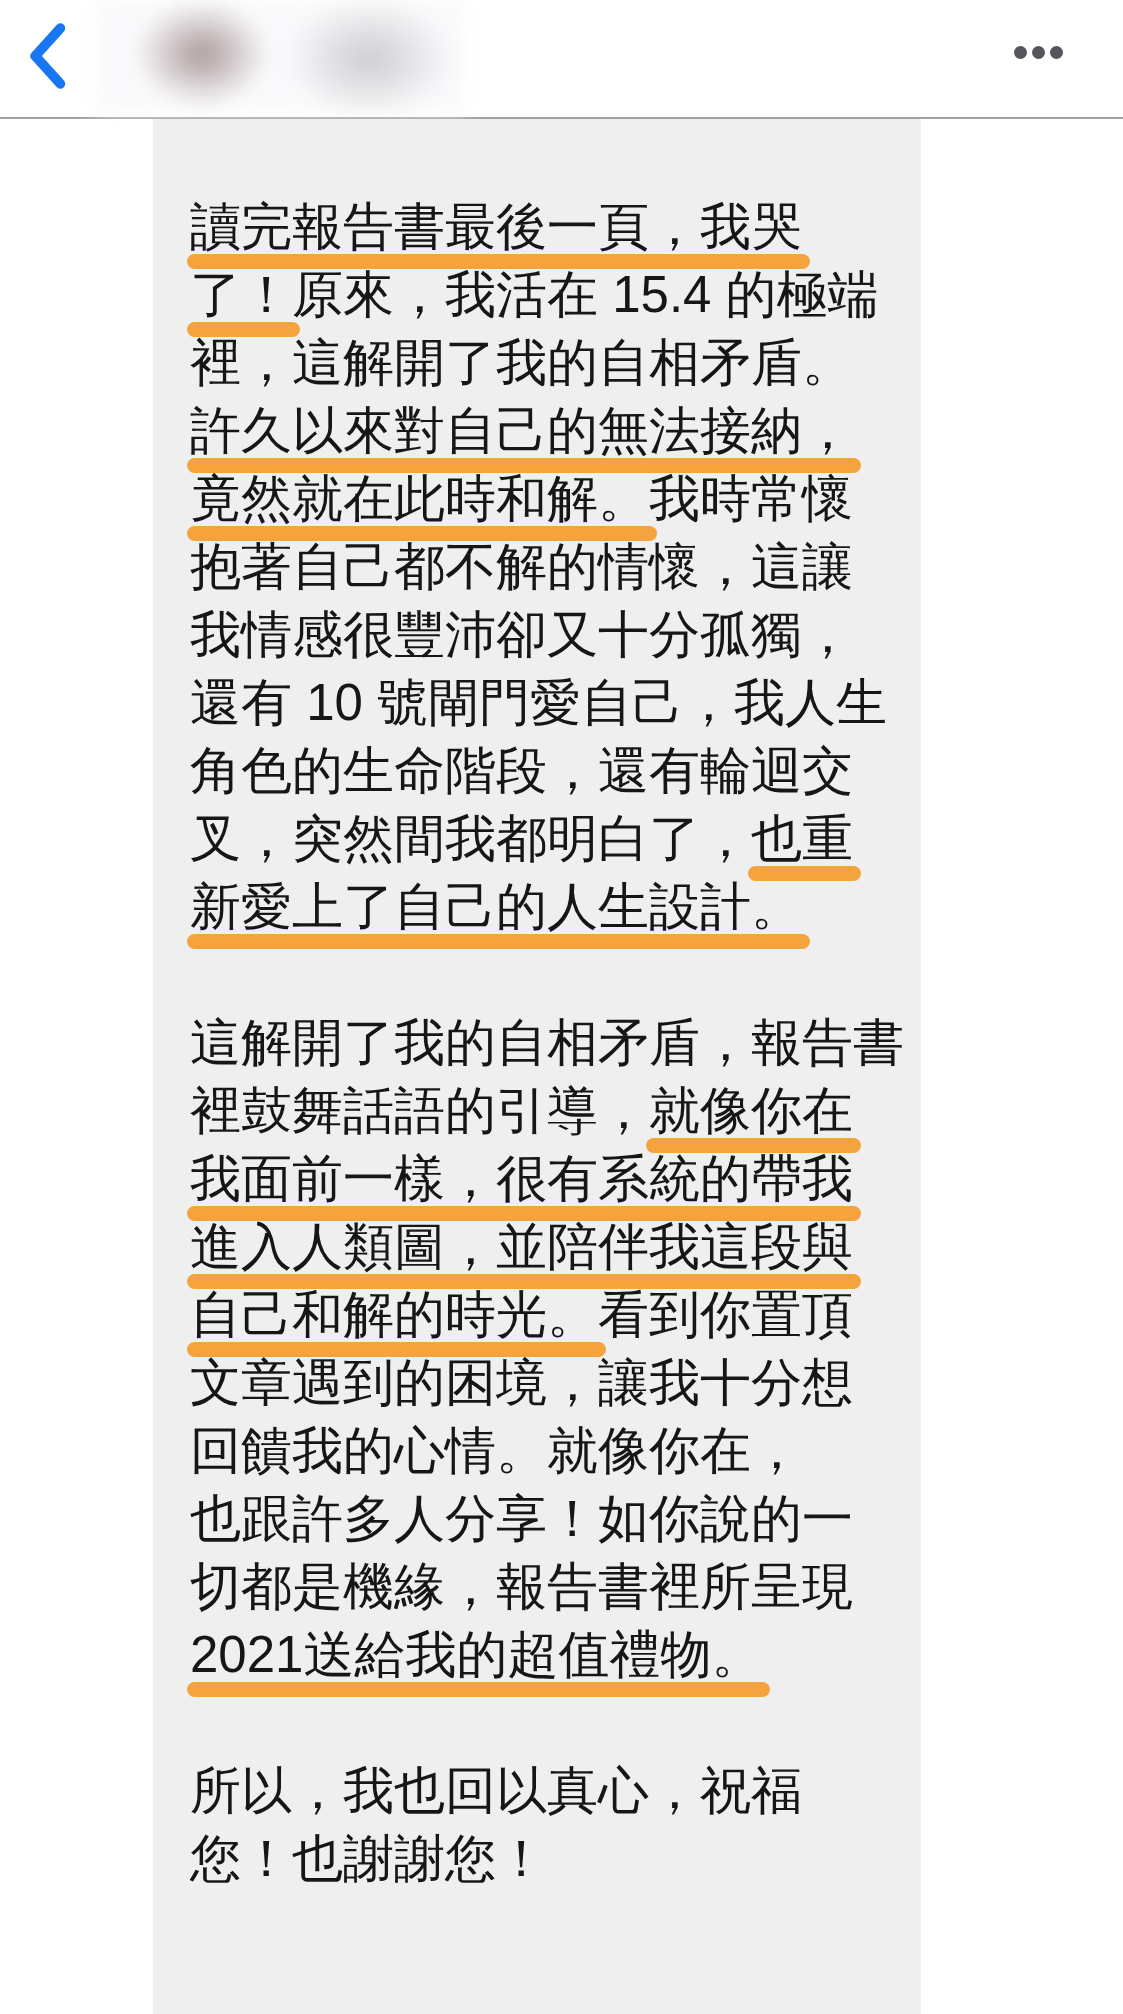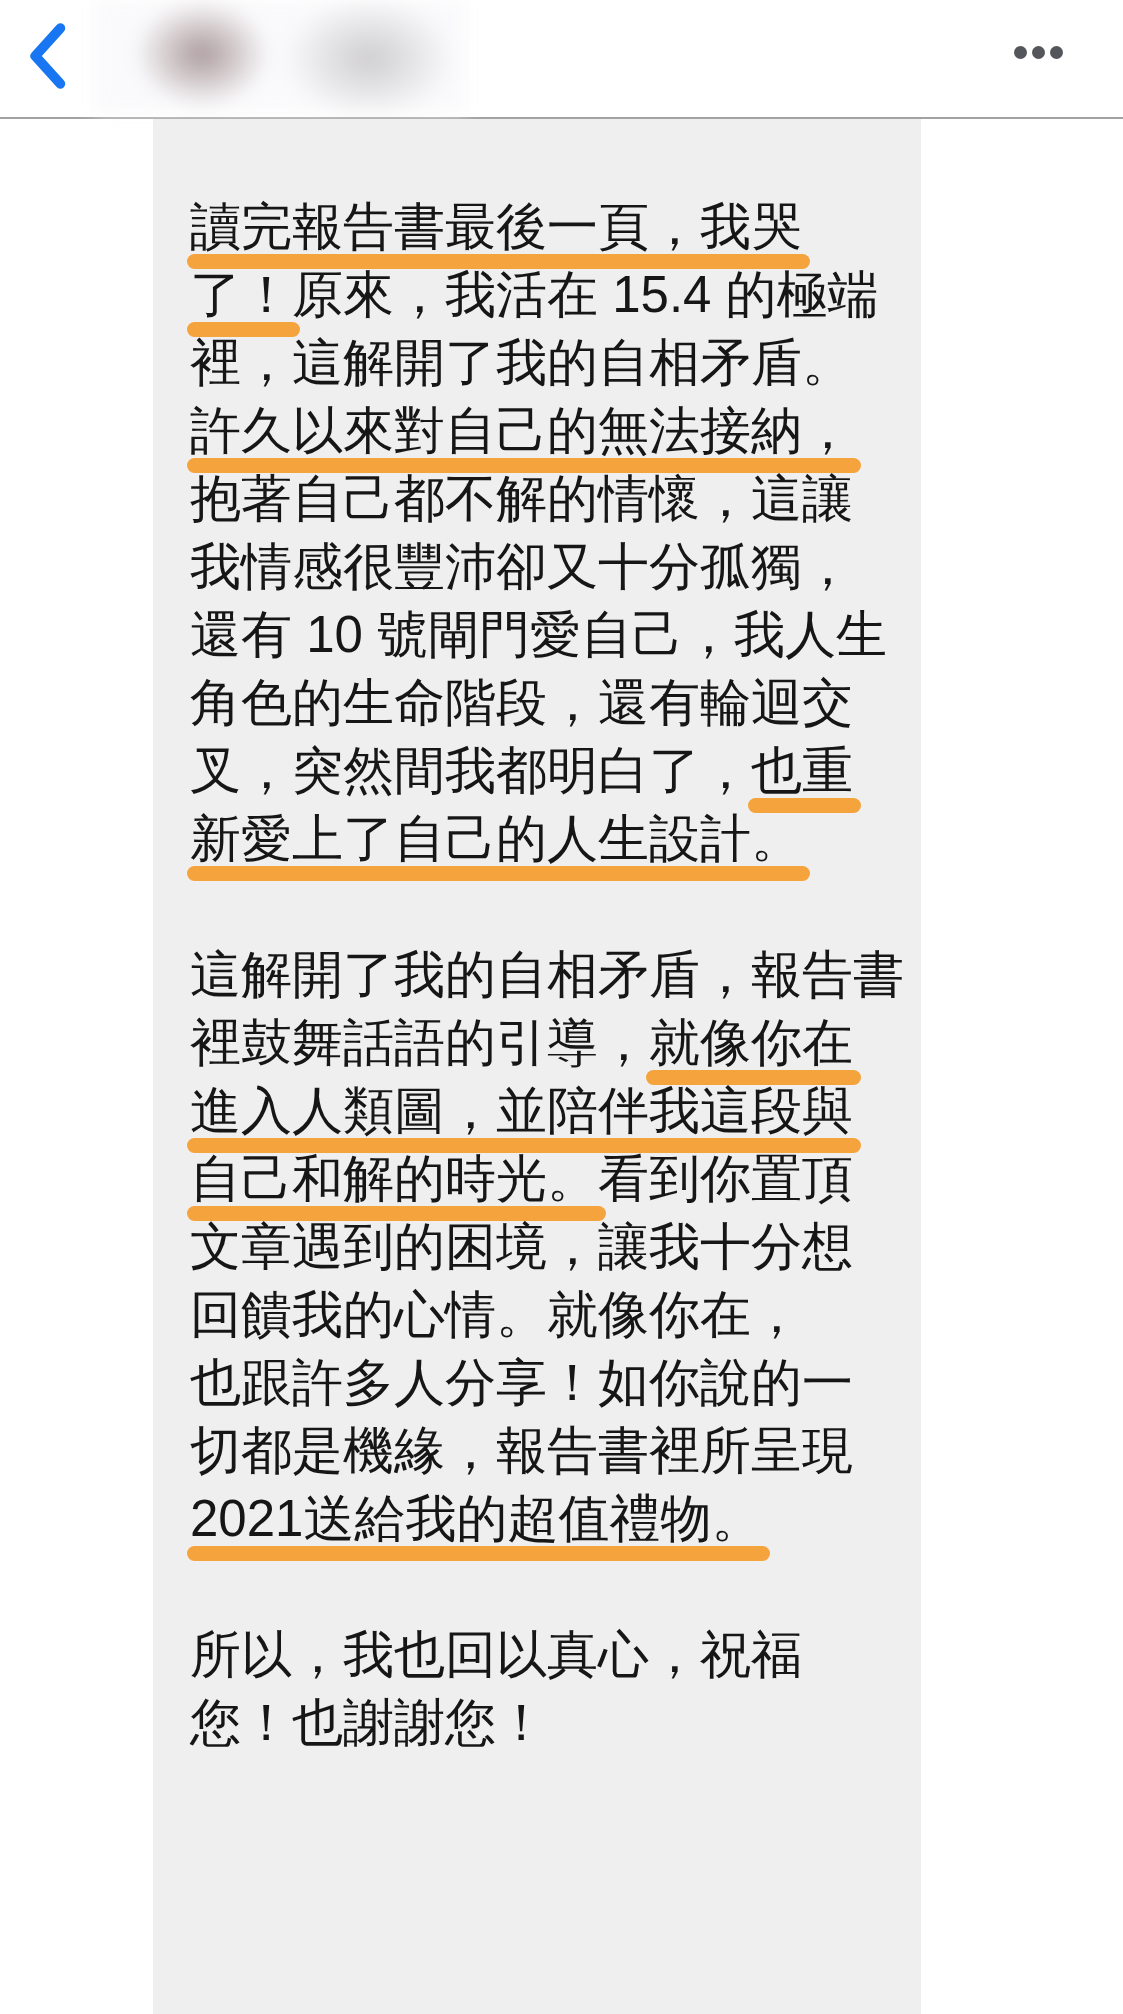--- a/index.html
+++ b/index.html
@@ -85,30 +85,32 @@
     </button>
   </div>
 
   <div class="bubble">
     <div class="msg" id="message-text">
         <div class="para">
           <div class="msg-line"><span class="seg hl">讀完報告書最後一頁，我哭</span></div>
           <div class="msg-line"><span class="seg hl">了！</span><span class="seg">原來，我活在 15.4 的極端</span></div>
           <div class="msg-line"><span class="seg">裡，這解開了我的自相矛盾。</span></div>
           <div class="msg-line"><span class="seg hl">許久以來對自己的無法接納，</span></div>
+          <div class="msg-line"><span class="seg hl">竟然就在此時和解。</span><span class="seg">我時常懷</span></div>
           <div class="msg-line"><span class="seg">抱著自己都不解的情懷，這讓</span></div>
           <div class="msg-line"><span class="seg">我情感很豐沛卻又十分孤獨，</span></div>
           <div class="msg-line"><span class="seg">還有 10 號閘門愛自己，我人生</span></div>
           <div class="msg-line"><span class="seg">角色的生命階段，還有輪迴交</span></div>
           <div class="msg-line"><span class="seg">叉，突然間我都明白了，</span><span class="seg hl">也重</span></div>
           <div class="msg-line"><span class="seg hl">新愛上了自己的人生設計。</span></div>
         </div>
         <div class="para">
           <div class="msg-line"><span class="seg">這解開了我的自相矛盾，報告書</span></div>
           <div class="msg-line"><span class="seg">裡鼓舞話語的引導，</span><span class="seg hl">就像你在</span></div>
+          <div class="msg-line"><span class="seg hl">我面前一樣，很有系統的帶我</span></div>
           <div class="msg-line"><span class="seg hl">進入人類圖，並陪伴我這段與</span></div>
           <div class="msg-line"><span class="seg hl">自己和解的時光。</span><span class="seg">看到你置頂</span></div>
           <div class="msg-line"><span class="seg">文章遇到的困境，讓我十分想</span></div>
           <div class="msg-line"><span class="seg">回饋我的心情。就像你在，</span></div>
           <div class="msg-line"><span class="seg">也跟許多人分享！如你說的一</span></div>
           <div class="msg-line"><span class="seg">切都是機緣，報告書裡所呈現</span></div>
           <div class="msg-line"><span class="seg hl">2021送給我的超值禮物。</span></div>
         </div>
         <div class="para">
           <div class="msg-line"><span class="seg">所以，我也回以真心，祝福</span></div>

